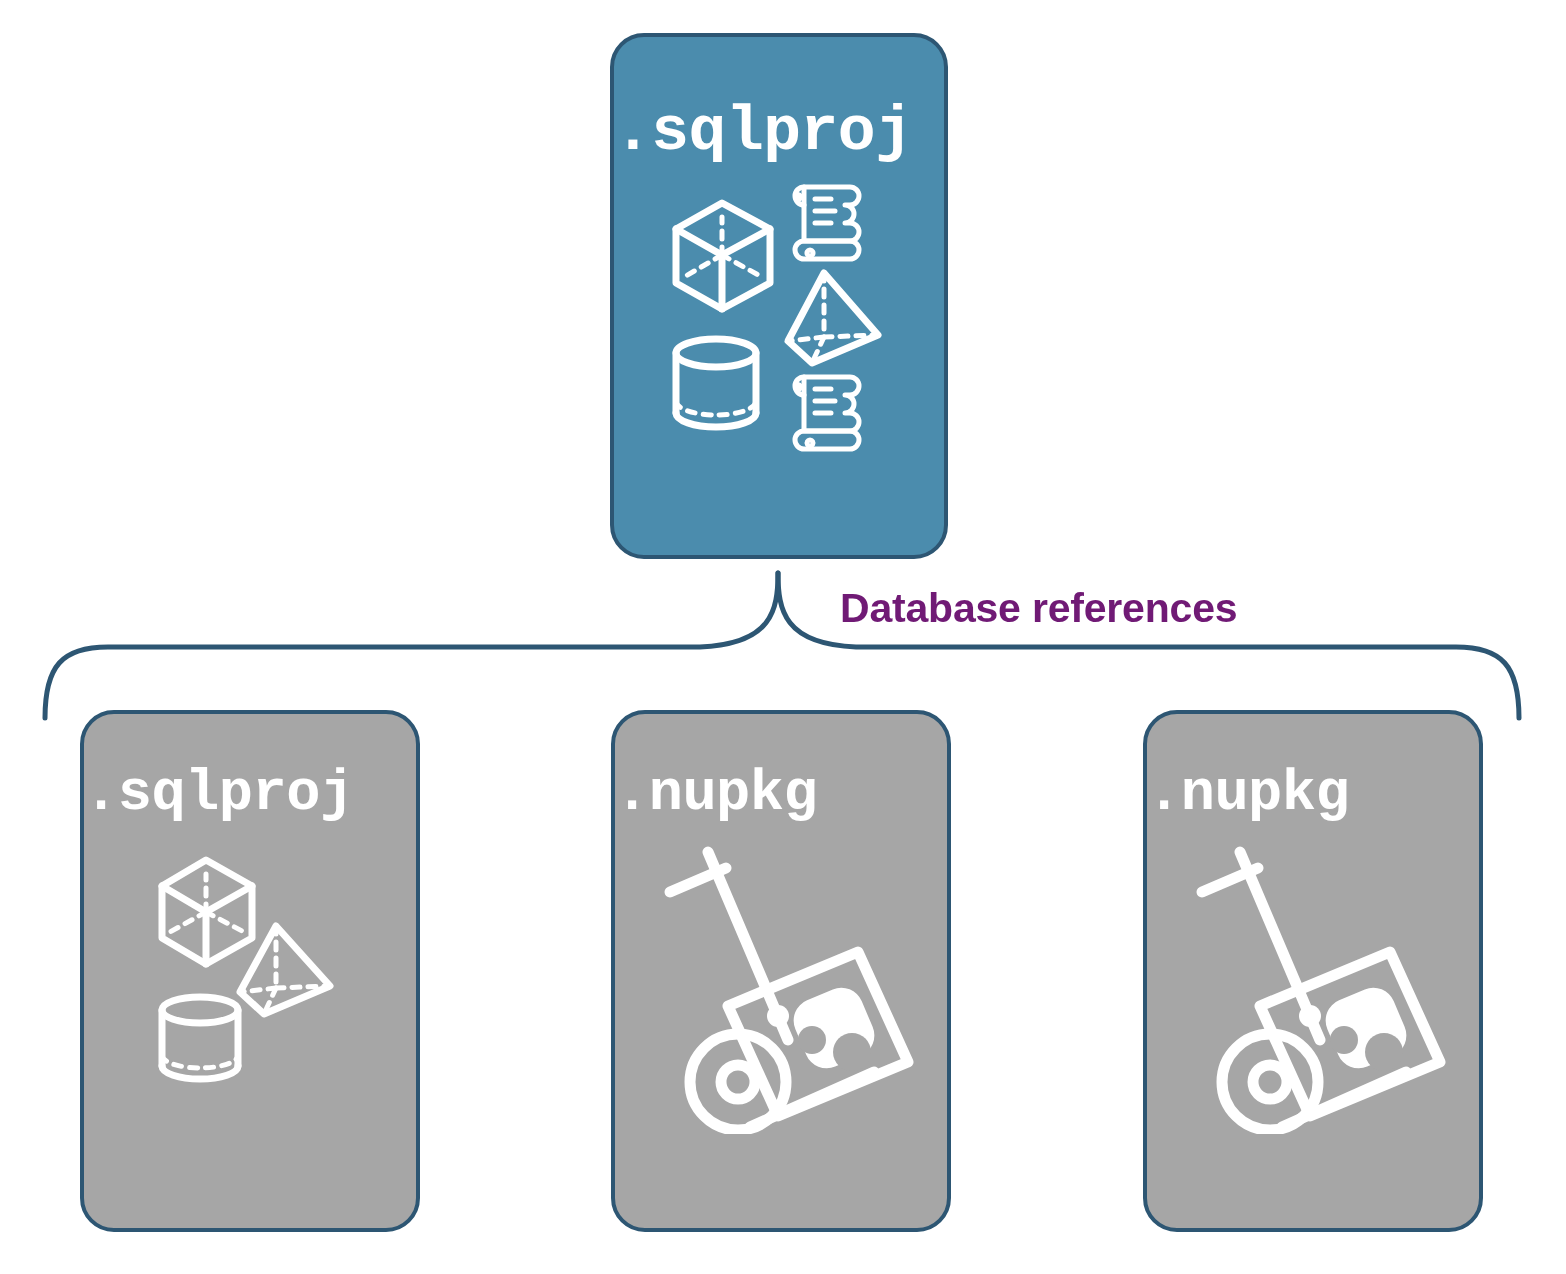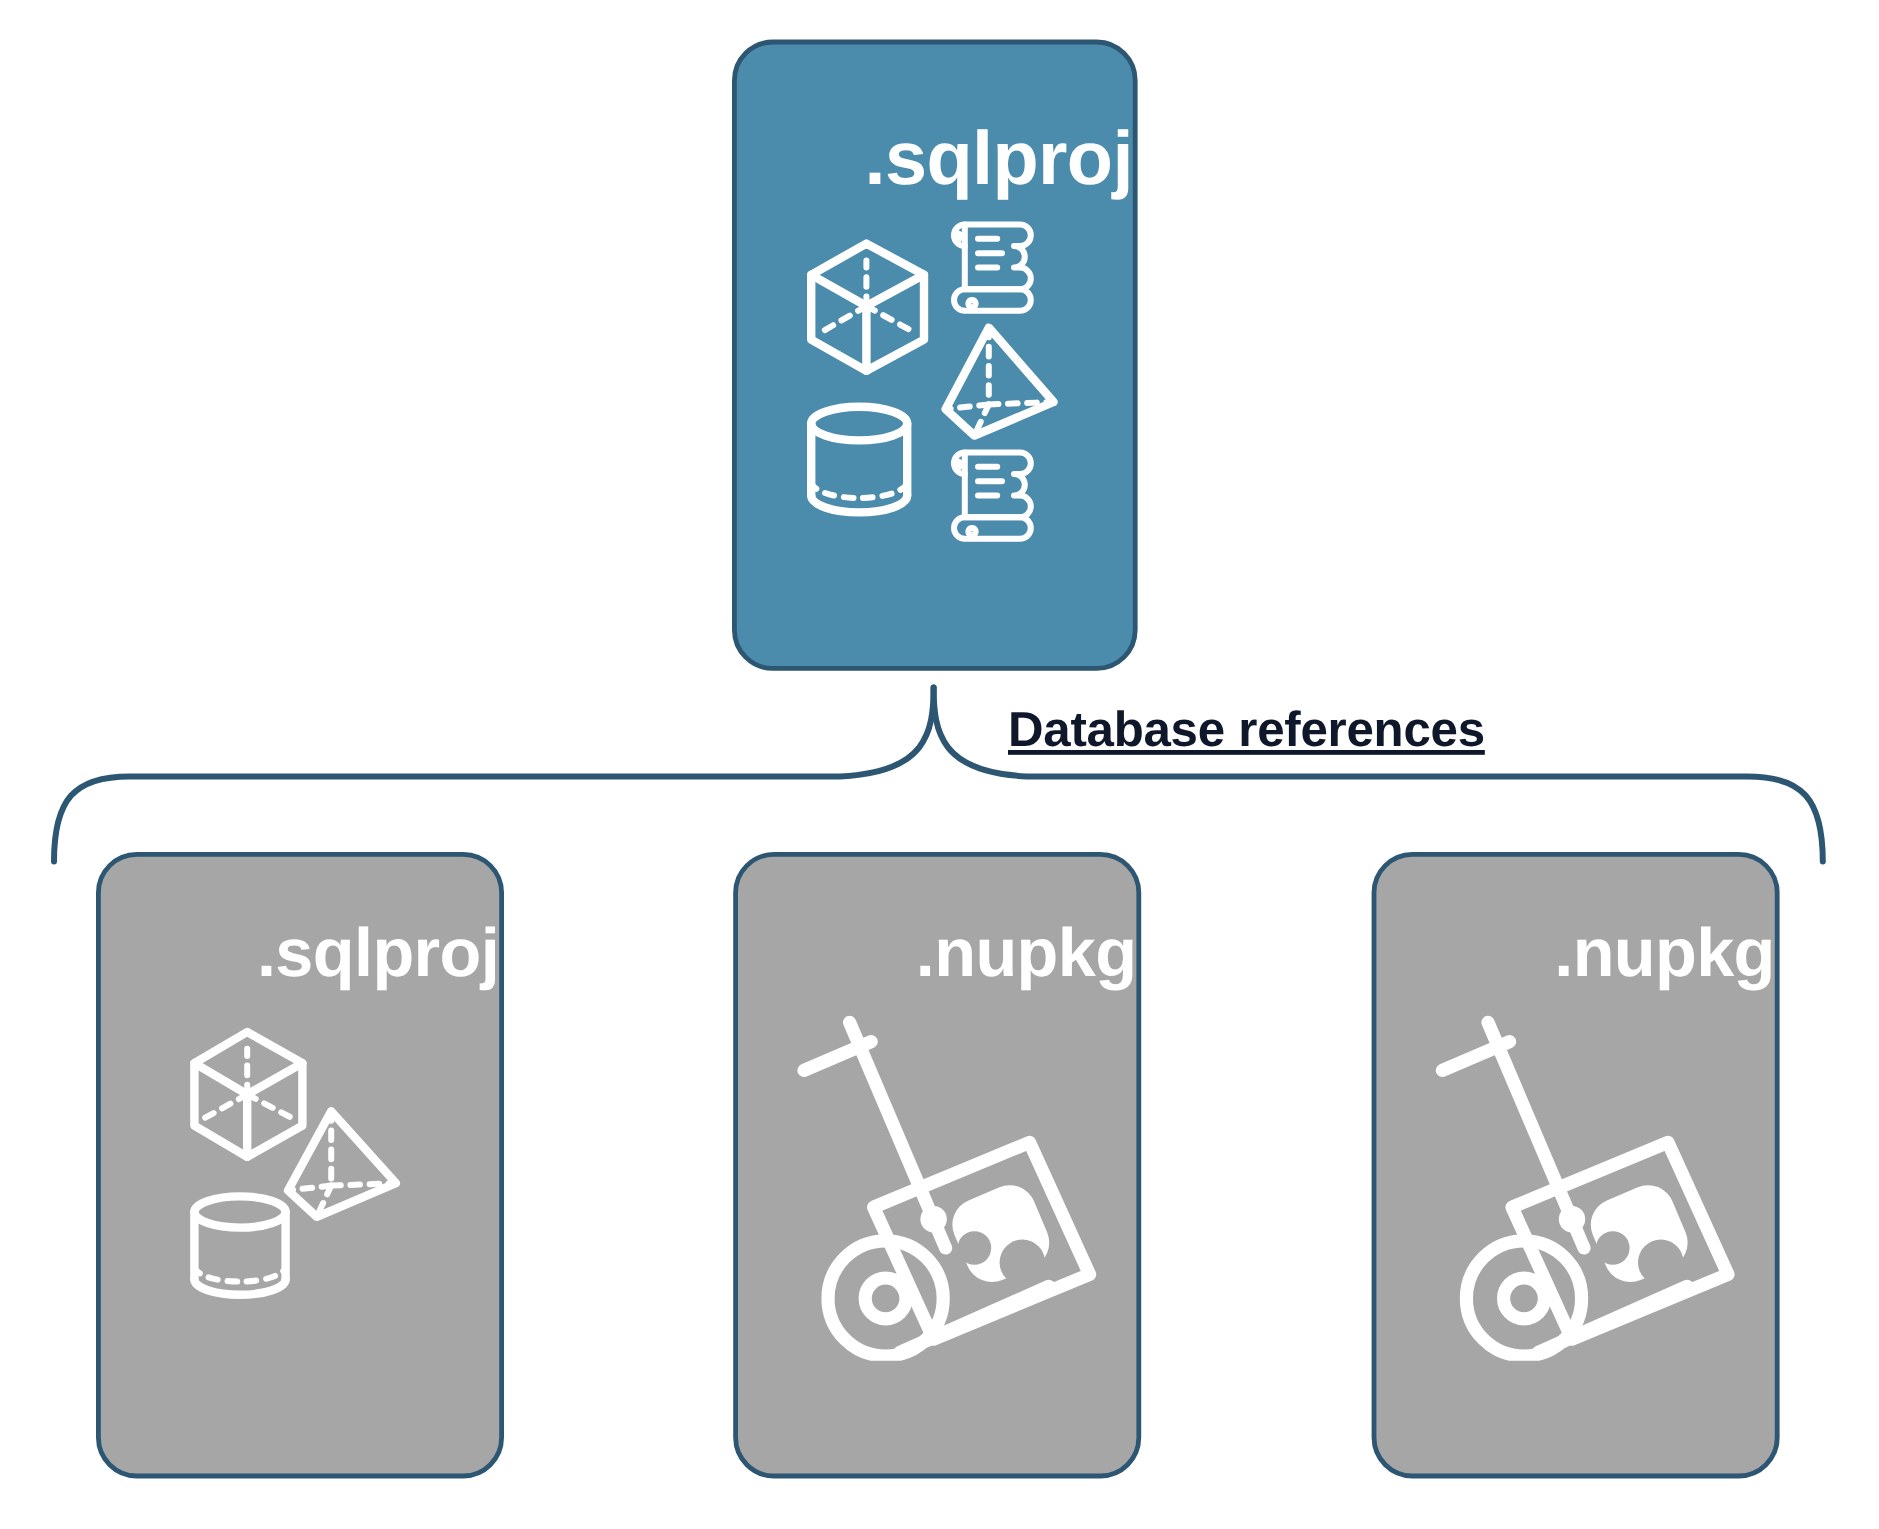--- a/index.html
+++ b/index.html
@@ -39,26 +39,27 @@
     height: 522px;
   }
   .node.child-1 { left: 80px; }
   .node.child-2 { left: 611px; }
   .node.child-3 { left: 1143px; }
 
   .node-title {
     position: absolute;
     left: 0;
     right: 0;
-    text-align: right;
+    text-align: left;
     color: #ffffff;
     font-weight: bold;
     letter-spacing: -0.5px;
     line-height: 1;
     white-space: nowrap;
+    font-family: Liberation Mono, monospace;
   }
   .node.root .node-title {
     top: 64px;
     font-size: 63px;
   }
   .node.child .node-title {
     top: 52px;
     font-size: 57px;
   }
 
@@ -82,24 +83,23 @@
     pointer-events: none;
   }
 
   
   .edge-label {
     position: absolute;
     left: 840px;
     top: 585px;
     font-size: 41px;
     font-weight: bold;
-    color: #0f172a;
+    color: #701a75;
     letter-spacing: -0.2px;
     white-space: nowrap;
-    text-decoration: underline;
   }
 </style>
 </head>
 <body>
 
 <div id="canvas">
 
   <div class="node root">
     <div class="node-title">.sqlproj</div>
     <div class="node-art">

